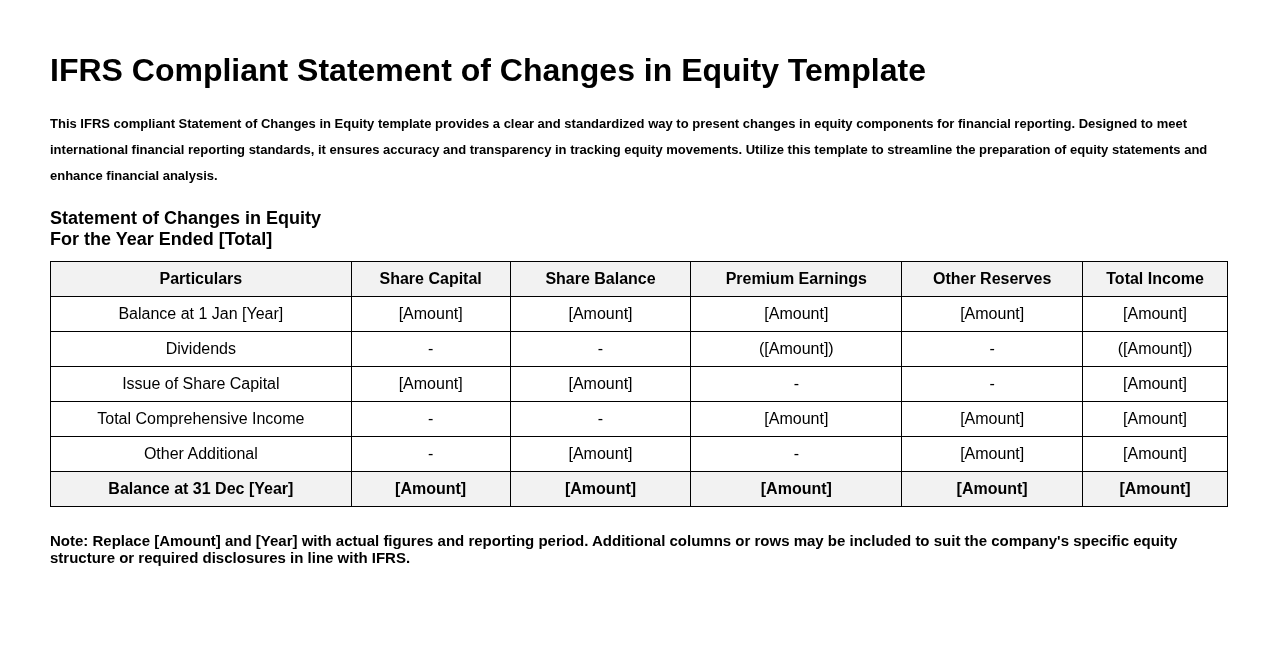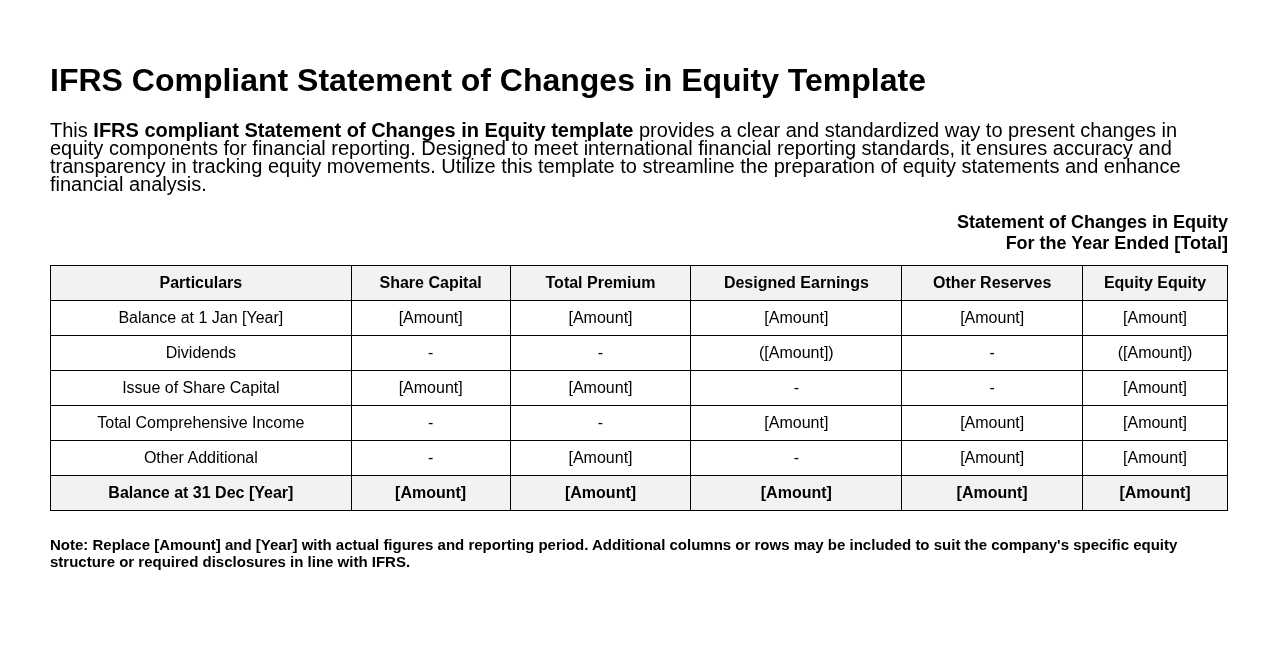--- a/index.html
+++ b/index.html
@@ -1,29 +1,29 @@
 <!DOCTYPE html>
 <html><head>
 <meta charset="utf-8">
 <style>
   html, body { margin: 0; padding: 0; background: #ffffff; }
   body {
     width: 1278px; height: 650px; overflow: hidden;
     font-family: "Liberation Sans", sans-serif; color: #000;
   }
-  .page { padding: 12px 50px; }
+  .page { padding: 2px 50px; }
   h1 {
     font-size: 32px; font-weight: bold; margin: 0;
     padding-top: 49px; line-height: 38px;
   }
   .intro {
-    font-size: 20px; line-height: 18px; margin: 22px 0 0 0;
+    font-size: 13px; line-height: 26px; margin: 22px 0 0 0; font-weight: bold;
   }
   .caption {
-    text-align: right; font-weight: bold; font-size: 18px;
+    text-align: left; font-weight: bold; font-size: 18px;
     line-height: 21px; margin-top: 19px;
   }
   table {
     border-collapse: collapse; width: 1178px; margin-top: 11px;
     font-size: 16px;
   }
   th, td {
     border: 1px solid #000; text-align: center; height: 34px; padding: 0;
   }
   th { background: #f2f2f2; font-weight: bold; }
@@ -49,24 +49,24 @@
         <col style="width:159px">
         <col style="width:181px">
       <col style="width:211px">
         <col style="width:181px">
         <col style="width:145px">
     </colgroup>
     <thead>
       <tr>
         <th>Particulars</th>
         <th>Share Capital</th>
-        <th>Total Premium</th>
-        <th>Designed Earnings</th>
+        <th>Share Balance</th>
+        <th>Premium Earnings</th>
         <th>Other Reserves</th>
-        <th>Equity Equity</th>
+        <th>Total Income</th>
       </tr>
     </thead>
     <tbody>
       <tr>
         <td>Balance at 1 Jan [Year]</td>
         <td>[Amount]</td>
         <td>[Amount]</td>
         <td>[Amount]</td>
         <td>[Amount]</td>
         <td>[Amount]</td>

